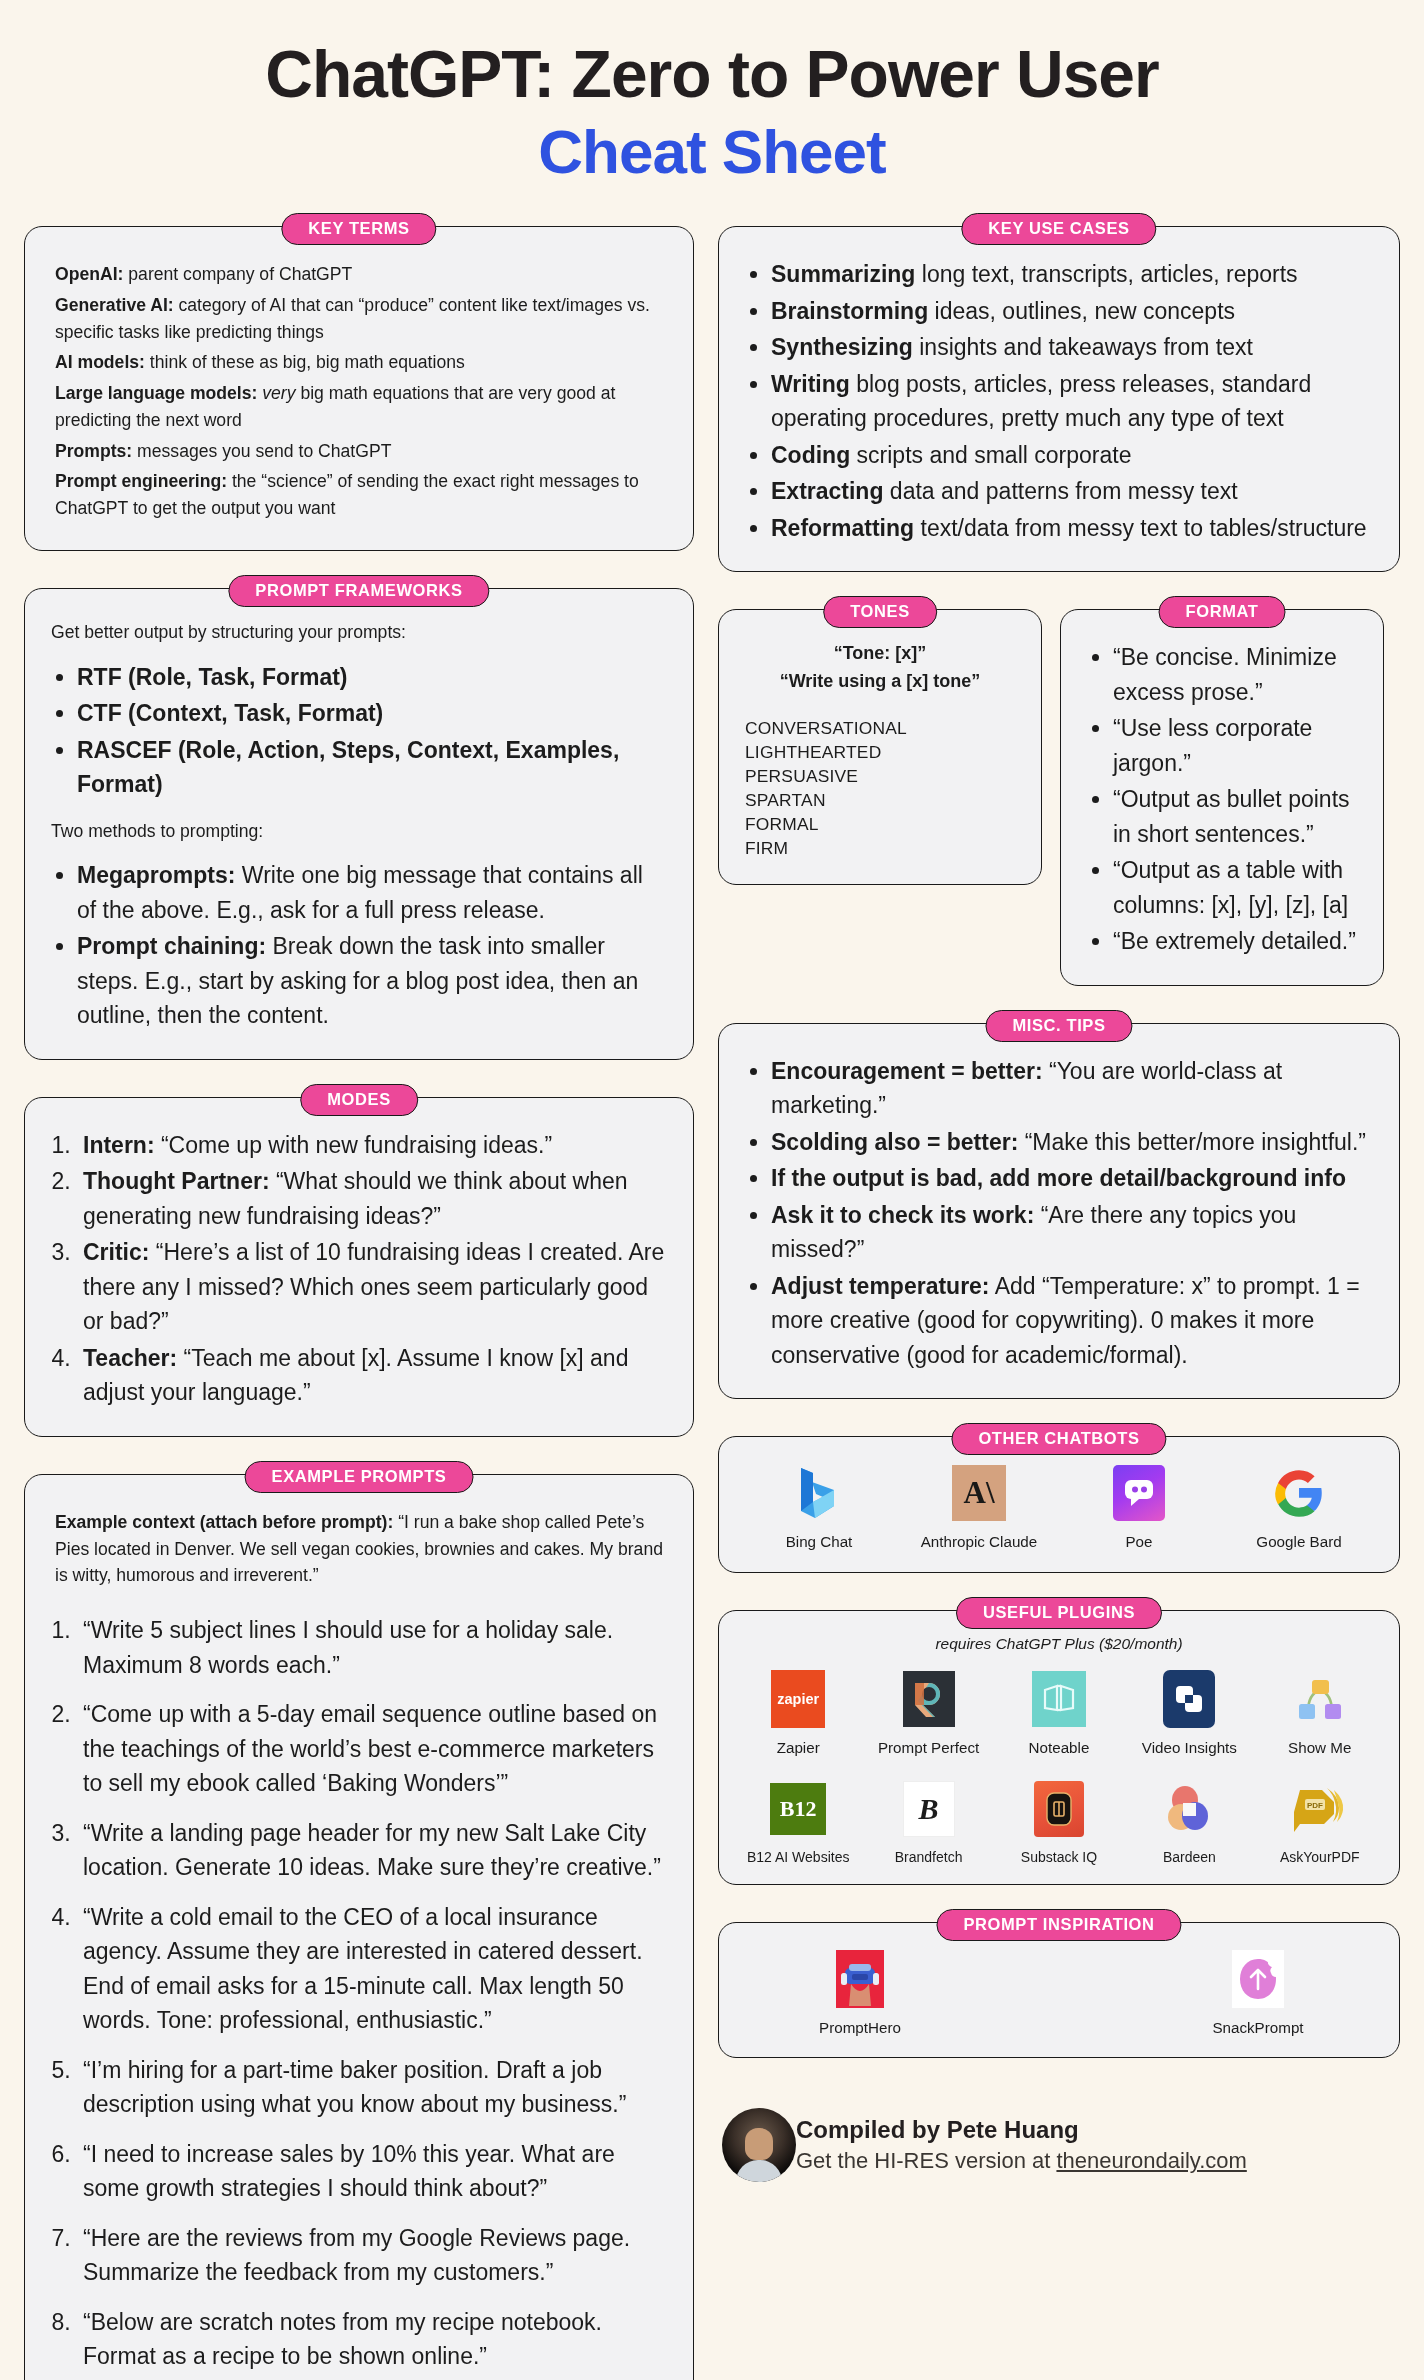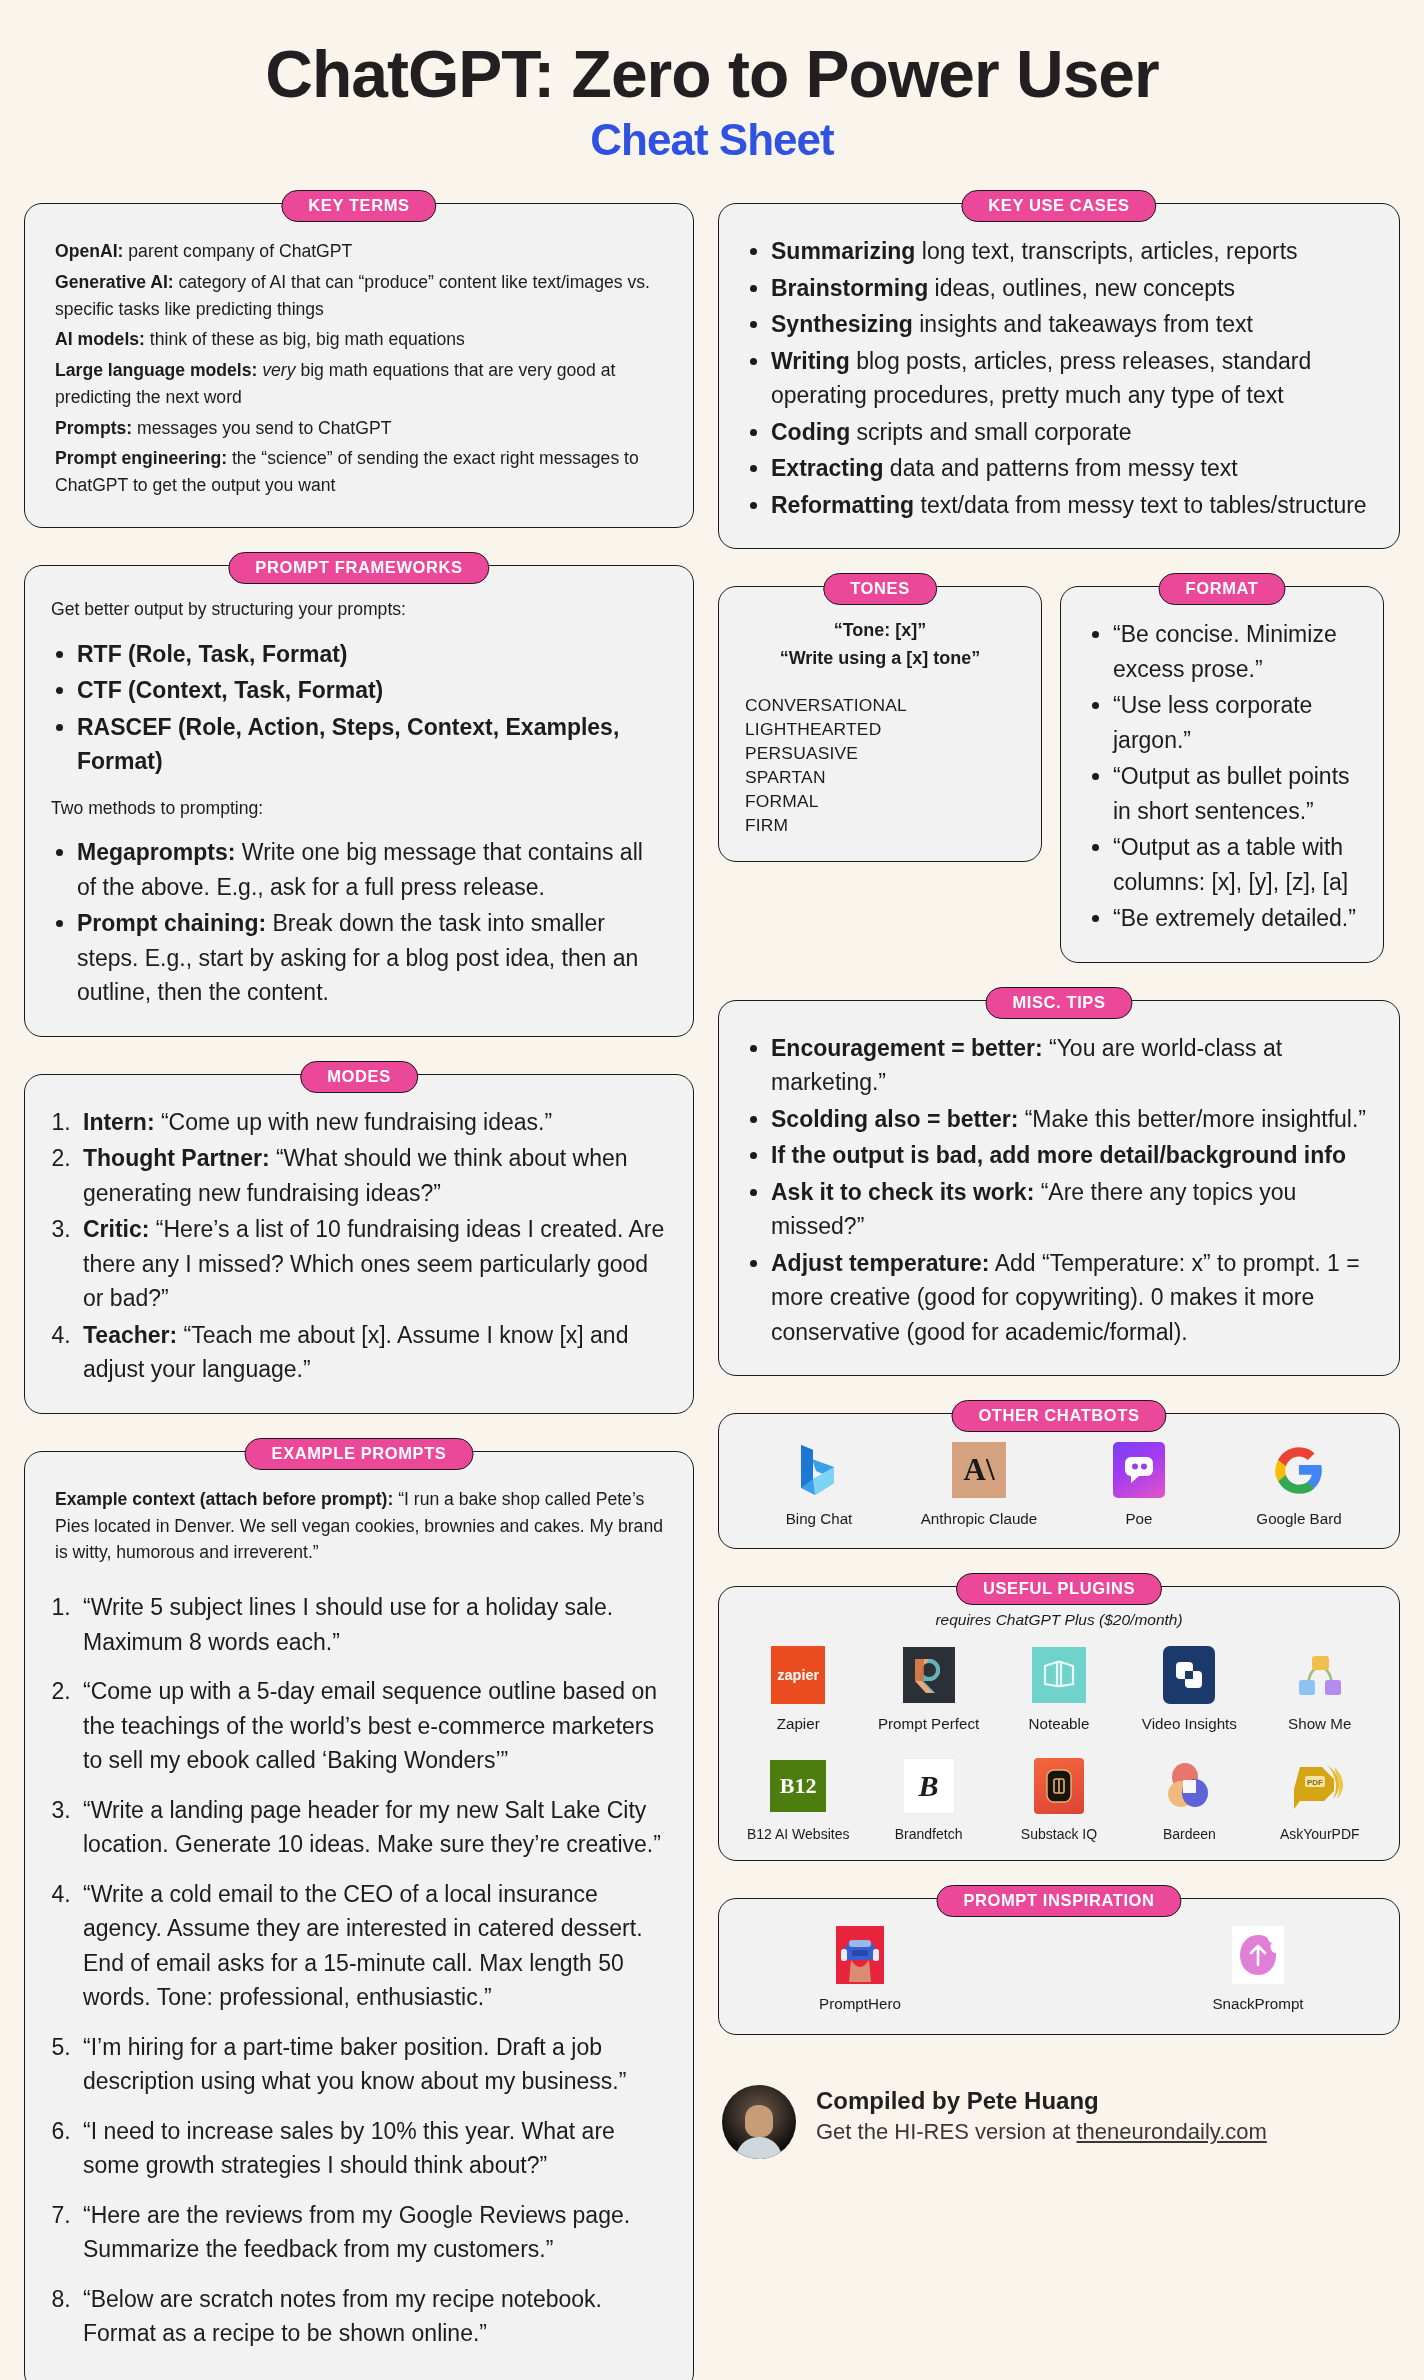--- a/index.html
+++ b/index.html
@@ -12,21 +12,21 @@
   }
   .page { position: relative; width: 1424px; height: 1989px; padding: 0 24px; }
 
   
   .header { text-align: center; padding-top: 38px; }
   .title-main {
     font-size: 66px; font-weight: bold; letter-spacing: -1px;
     color: #231f20; line-height: 1.12;
   }
   .title-sub {
-    font-size: 44px; font-weight: bold; letter-spacing: -1px;
+    font-size: 62px; font-weight: bold; letter-spacing: -1px;
     color: #2f52e0; line-height: 1.28;
   }
 
   
   .columns { display: flex; gap: 24px; margin-top: 22px; align-items: flex-start; }
   .col { display: flex; flex-direction: column; gap: 24px; }
   .col-left  { width: 670px; }
   .col-right { width: 682px; }
   .row2 { display: flex; gap: 18px; align-items: stretch; }
 
@@ -88,21 +88,21 @@
   .lg-bf { width: 52px; height: 56px; background:#fff; border:1px solid #eee;
     display:flex;align-items:center;justify-content:center;font-size:30px;font-style:italic;
     font-family:"Liberation Serif",serif; font-weight:bold; }
   .lg-ss { width: 50px; height: 56px; border-radius:4px;
     background: linear-gradient(160deg,#f2683c 0%,#e8533a 55%,#d9452f 100%);
     display:flex;align-items:center;justify-content:center; }
   .lg-ph { width: 48px; height: 58px; background:#e8243c; display:flex;align-items:flex-end;justify-content:center; }
   .lg-sp { width: 52px; height: 58px; background:#fff; display:flex;align-items:center;justify-content:center; }
 
   
-  .footer { display: flex; gap: 20px; margin-top: 26px; padding-left: 4px; }
+  .footer { display: flex; align-items: center; margin-top: 26px; padding-left: 4px; }
   .avatar {
     width: 74px; height: 74px; border-radius: 50%;
     background: radial-gradient(circle at 50% 38%, #6b5a4c 0%, #3a2f28 42%, #0d0b0a 72%);
     flex: none; position: relative; overflow: hidden;
   }
   .avatar::after { content:""; position:absolute; left:14px; bottom:0; width:46px; height:22px;
     background:#cfd6dc; border-radius:22px 22px 0 0; }
   .avatar::before { content:""; position:absolute; left:23px; top:20px; width:28px; height:32px;
     background:#c89c77; border-radius:13px 13px 11px 11px; }
   .f-name { font-size: 24px; font-weight: bold; color:#231f20; line-height:1.35; }

